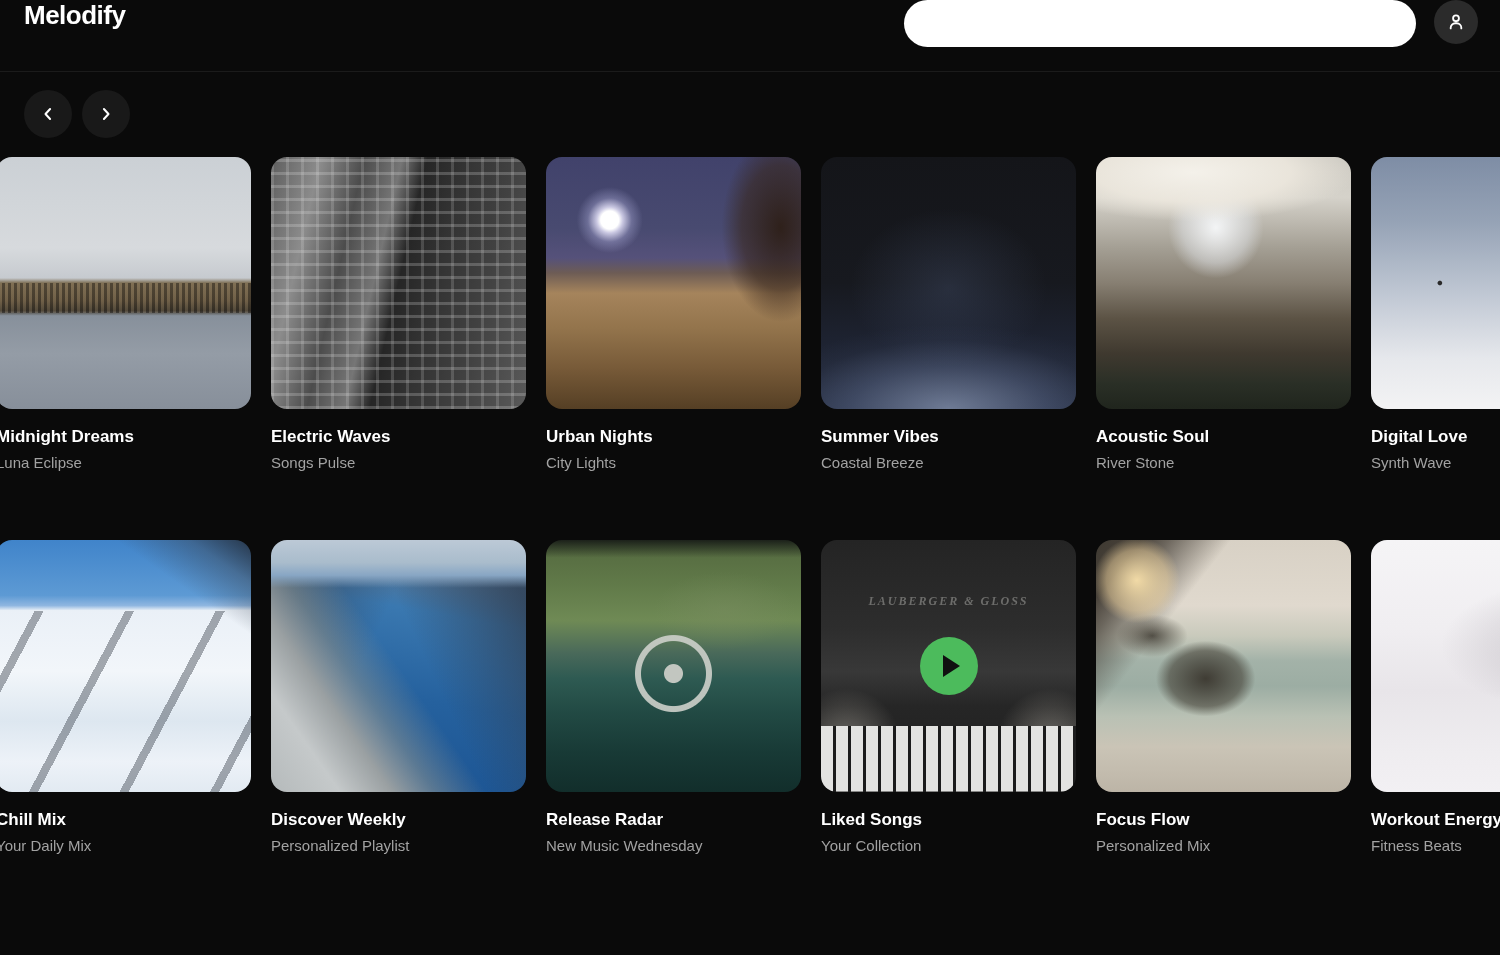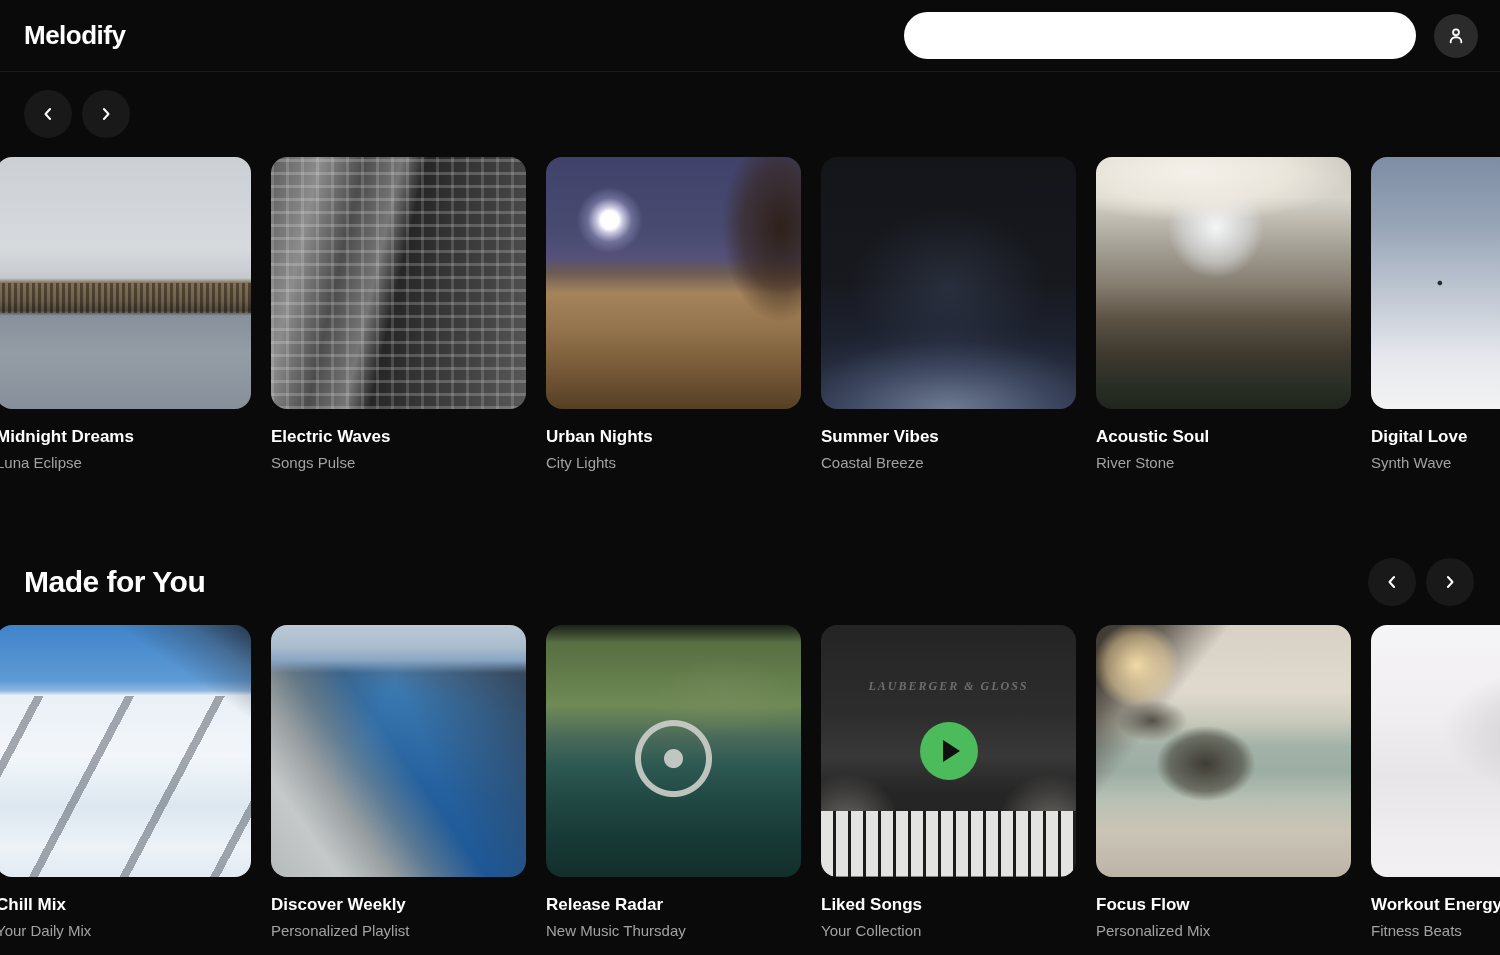--- a/index.html
+++ b/index.html
@@ -7,21 +7,21 @@
   body {
     background: #0a0a0a;
     color: #ffffff;
     font-family: "Liberation Sans", "DejaVu Sans", sans-serif;
   }
 
   
   .header {
     height: 72px;
     display: flex;
-    align-items: center;
+    align-items: flex-start;
     padding: 0 22px 0 24px;
     border-bottom: 1px solid rgba(255,255,255,0.07);
   }
   .logo {
     font-size: 26px;
     font-weight: 800;
     letter-spacing: -0.5px;
   }
   .header-spacer { flex: 1; }
   .search-input {
@@ -303,53 +303,38 @@
       <article class="card">
         <div class="art art-digital-love"></div>
         <h3 class="card-title">Digital Love</h3>
         <p class="card-subtitle">Synth Wave</p>
       </article>
 
     </div>
   </section>
 
   <section class="section">
-    <div class="section-head">
-      <h2 class="section-title">Made for You</h2>
-      <div class="nav-btns">
-        <button class="nav-btn">
-          <svg viewBox="0 0 24 24" fill="none" stroke="#ffffff" stroke-width="2.4" stroke-linecap="round" stroke-linejoin="round">
-              <polyline points="14.5,6 9,12 14.5,18"></polyline>
-            </svg>
-        </button>
-        <button class="nav-btn">
-          <svg viewBox="0 0 24 24" fill="none" stroke="#ffffff" stroke-width="2.4" stroke-linecap="round" stroke-linejoin="round">
-              <polyline points="9.5,6 15,12 9.5,18"></polyline>
-            </svg>
-        </button>
-      </div>
-    </div>
     <div class="card-row">
 
       <article class="card">
         <div class="art art-chill-mix"></div>
         <h3 class="card-title">Chill Mix</h3>
         <p class="card-subtitle">Your Daily Mix</p>
       </article>
 
       <article class="card">
         <div class="art art-discover-weekly"></div>
         <h3 class="card-title">Discover Weekly</h3>
         <p class="card-subtitle">Personalized Playlist</p>
       </article>
 
       <article class="card">
         <div class="art art-release-radar"></div>
         <h3 class="card-title">Release Radar</h3>
-        <p class="card-subtitle">New Music Thursday</p>
+        <p class="card-subtitle">New Music Wednesday</p>
       </article>
 
       <article class="card">
         <div class="art art-liked-songs">
           <span class="art-brand-text">LAUBERGER &amp; GLOSS</span>
           <button class="play-btn">
             <span class="play-triangle"></span>
           </button>
         </div>
         <h3 class="card-title">Liked Songs</h3>

